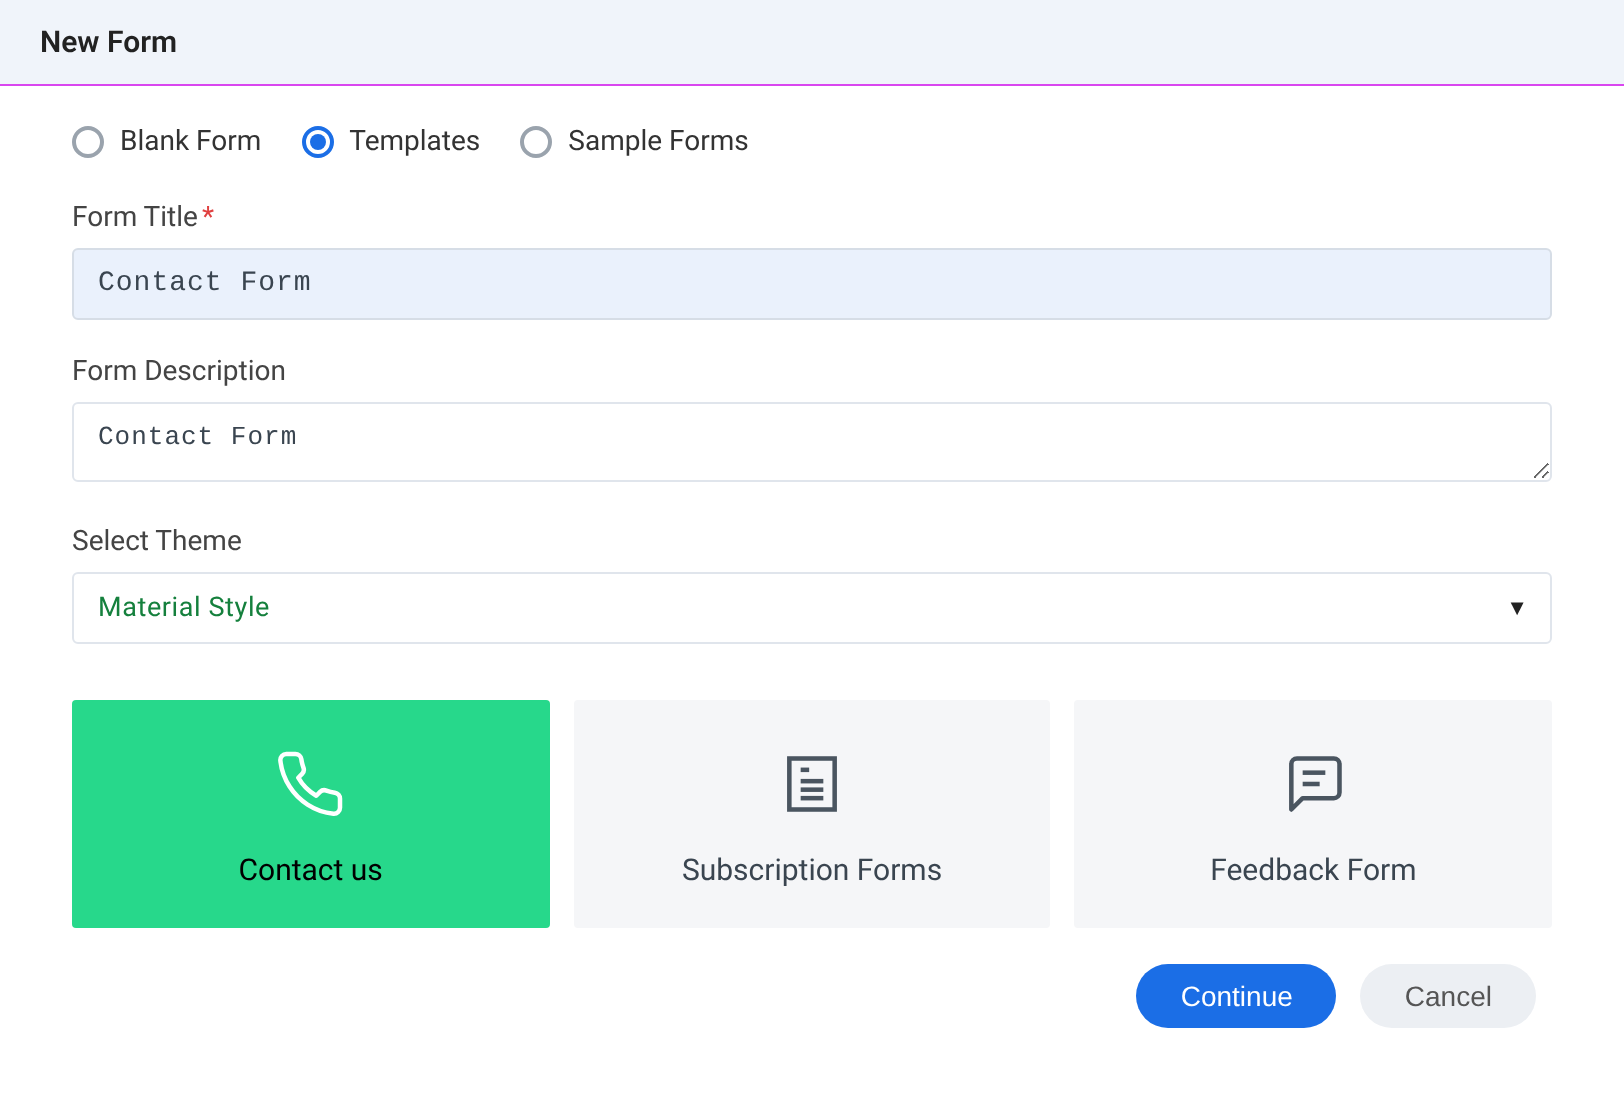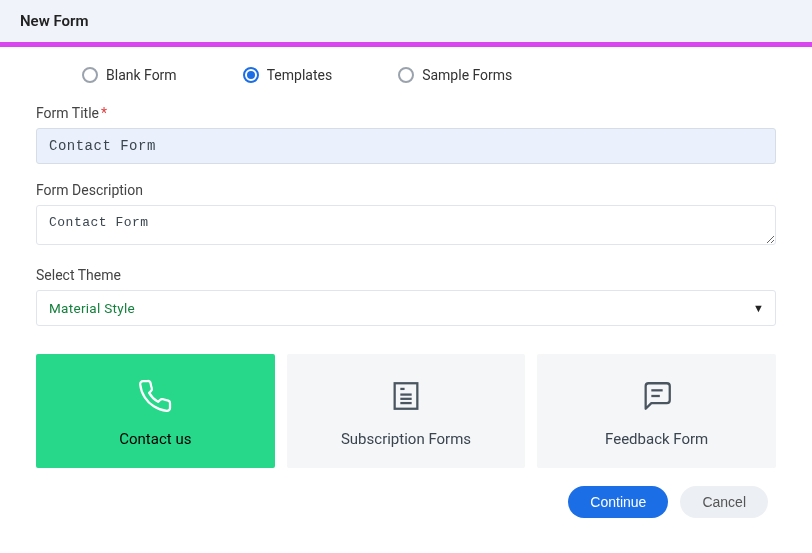--- a/index.html
+++ b/index.html
@@ -6,42 +6,41 @@
     body {
       font-family: -apple-system, BlinkMacSystemFont, "Segoe UI", Roboto, Arial, sans-serif;
       background: #fff;
       width: 812px;
       height: 553px;
       color: #333;
     }
     .header {
       background: #f0f4fa;
       padding: 12px 20px;
-      border-bottom: 5px solid #d946ef;
+      border-bottom: 1px solid #d946ef;
     }
     .header h2 {
       font-size: 15px;
       font-weight: 600;
       color: #222;
     }
     .content {
       padding: 20px 36px 16px 36px;
     }
     .radio-row {
       display: flex;
       align-items: center;
       gap: 20px;
       margin-bottom: 22px;
     }
     .radio-item {
       display: flex;
       align-items: flex-end;
       gap: 8px;
       cursor: pointer;
-      margin-left: 46px;
     }
     .radio-circle {
       width: 16px;
       height: 16px;
       border: 2px solid #9aa3ad;
       border-radius: 50%;
       display: flex;
       align-items: center;
       justify-content: center;
     }

